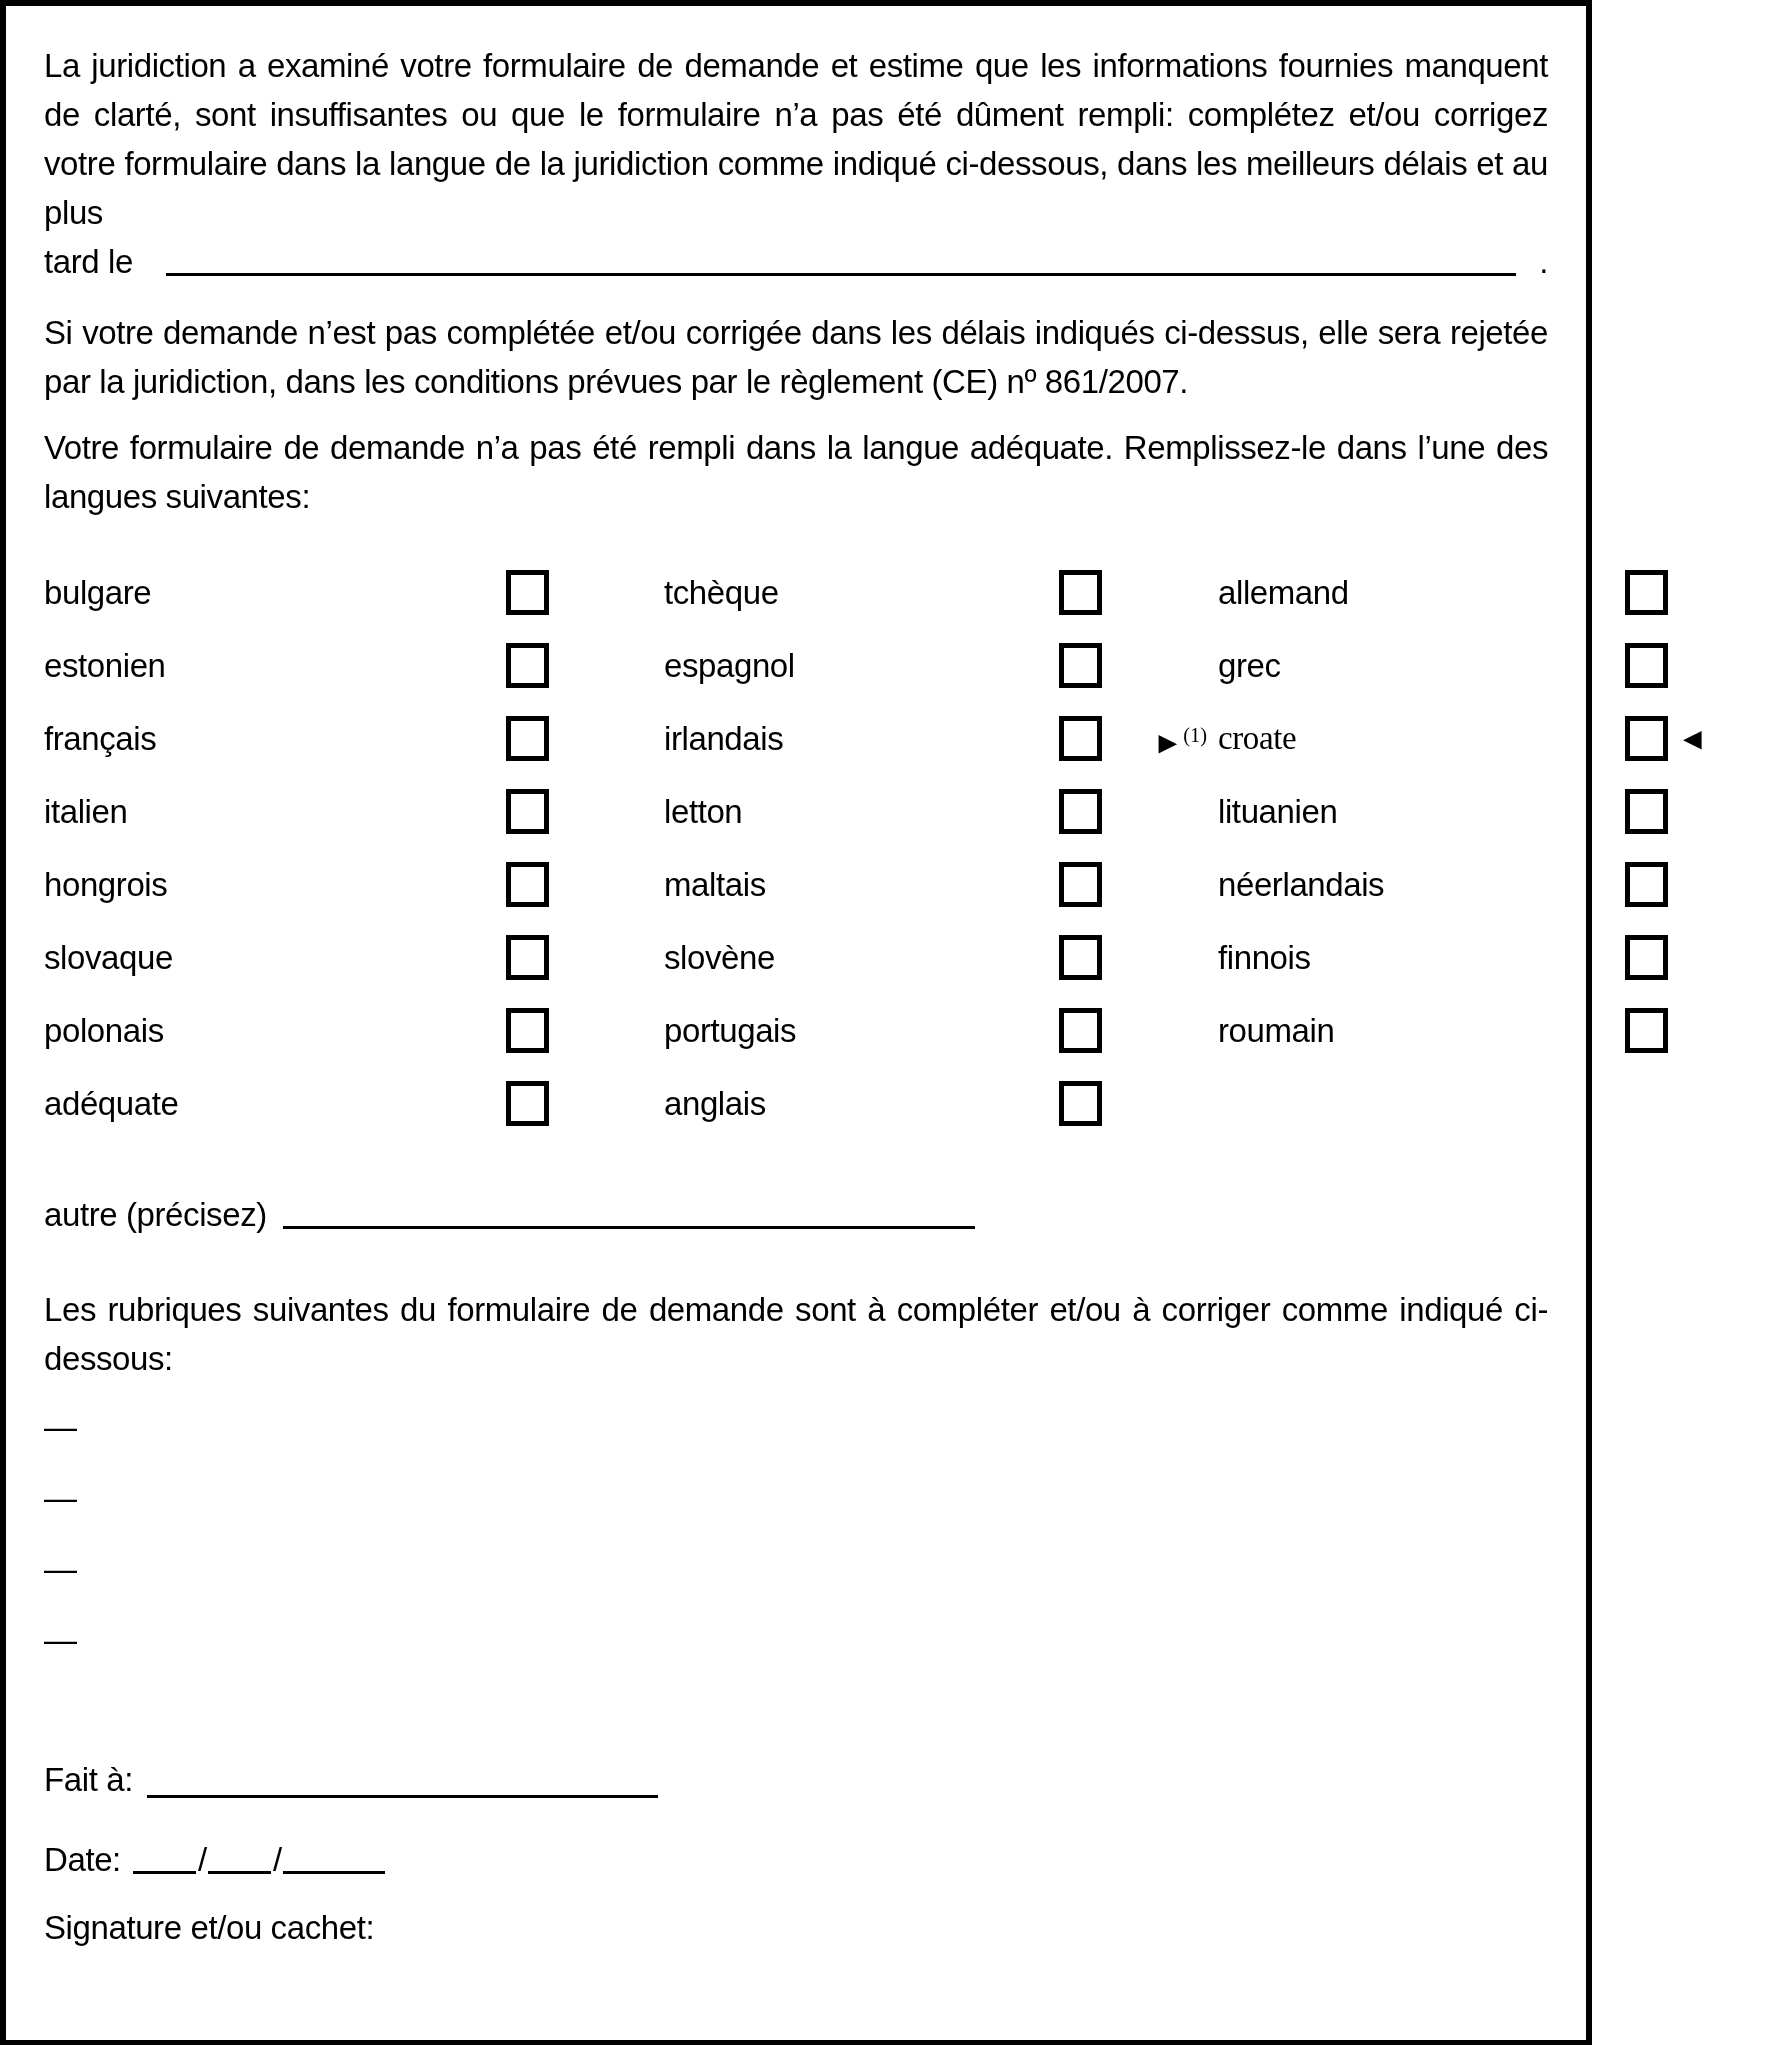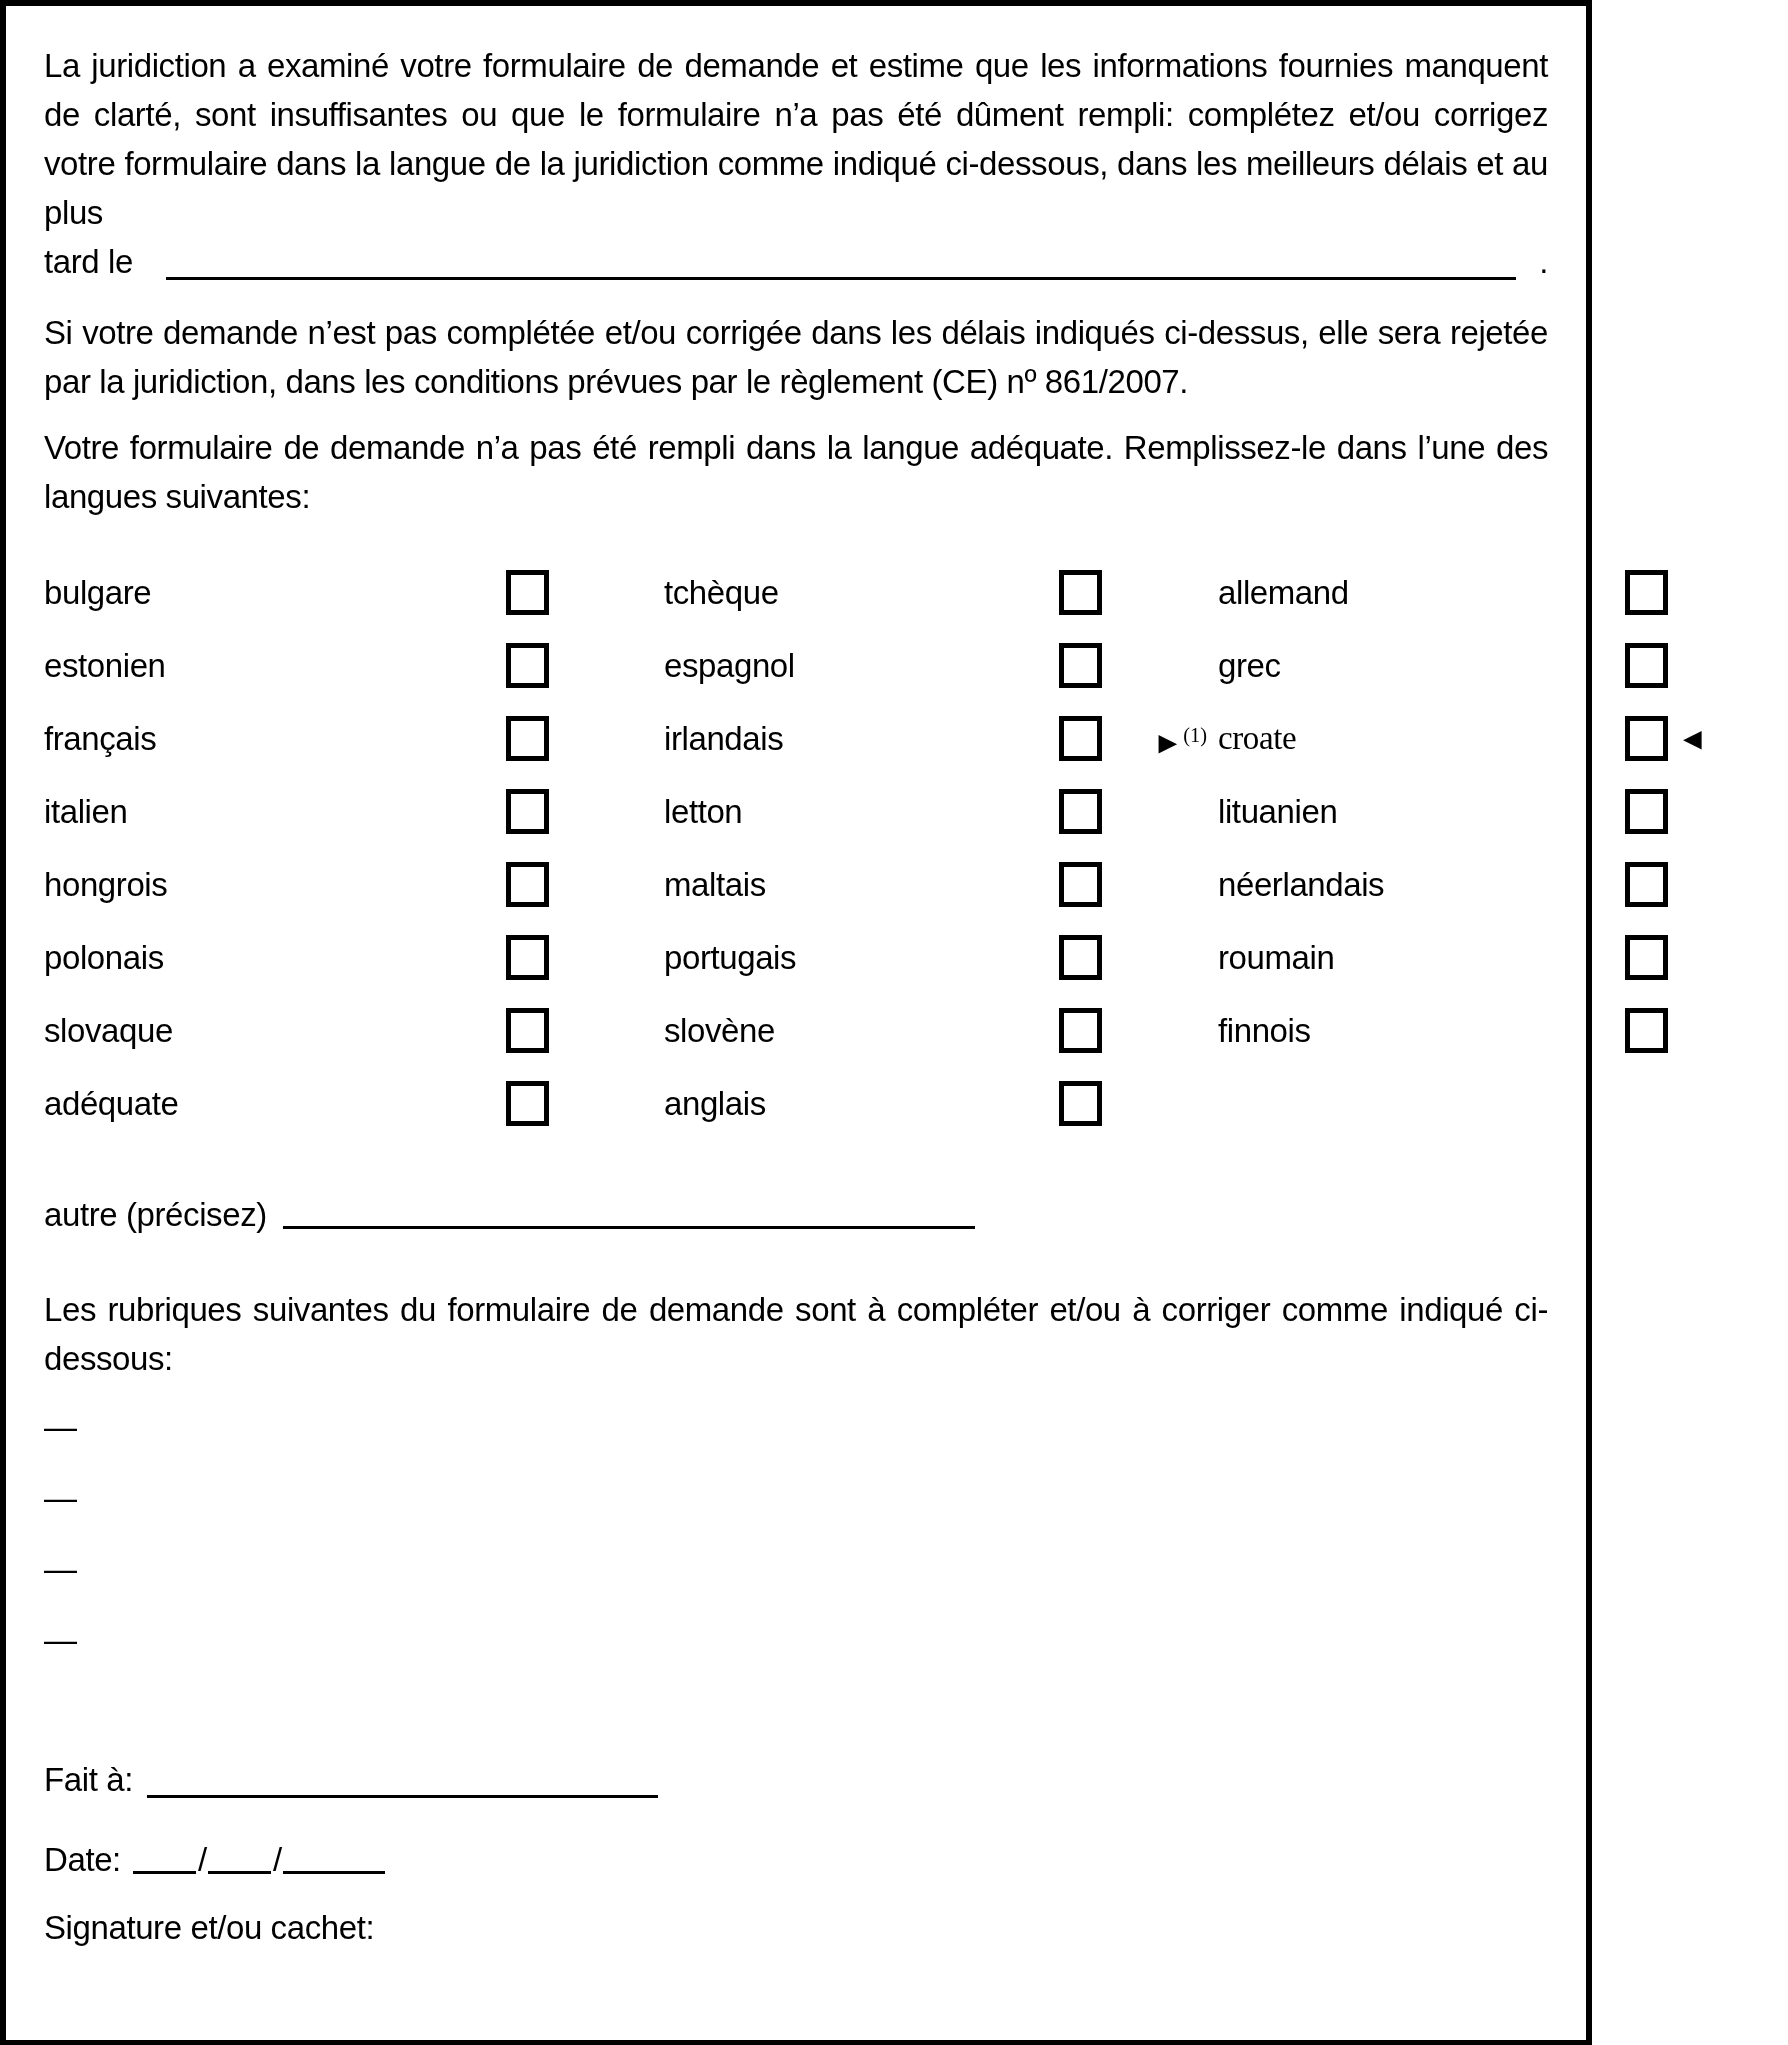--- a/index.html
+++ b/index.html
@@ -13,21 +13,21 @@
     color:#000;
     font-family:"Liberation Sans",sans-serif;
     font-size:33px;
     line-height:49px;
     letter-spacing:-0.4px;
   }
   .para{text-align:justify;margin:0;}
   .mt-p2{margin-top:22px;}
   .mt-p3{margin-top:17.3px;}
 
-  .line-flex{display:flex;align-items:flex-end;gap:17px;}
+  .line-flex{display:flex;align-items:flex-start;gap:17px;}
   .fill{border-bottom:3.9px solid #000;height:39px;box-sizing:border-box;}
   .fill.grow{flex:1 1 auto;margin:0 6.3px 6.3px 15.7px;}
   .tail-label{white-space:nowrap;}
   .period{margin-bottom:0;}
 
   
   .lang-grid{margin-top:35px;}
   .lrow{
     display:grid;
     grid-template-columns:462px 44px 114px 395px 44px 115px 407px 44px 47px;
@@ -170,49 +170,49 @@
         </div>
       <div class="mk"></div>
       <div class="lbl">néerlandais</div>
       <div class="cbcell">
           <span class="cb"></span>
         </div>
       <div class="mk"></div>
     </div>
 
     <div class="lrow">
+      <div class="lbl">slovaque</div>
+      <div class="cbcell">
+          <span class="cb"></span>
+        </div>
+      <div class="mk"></div>
+      <div class="lbl">slovène</div>
+      <div class="cbcell">
+          <span class="cb"></span>
+        </div>
+      <div class="mk"></div>
+      <div class="lbl">finnois</div>
+      <div class="cbcell">
+          <span class="cb"></span>
+        </div>
+      <div class="mk"></div>
+    </div>
+
+    <div class="lrow">
       <div class="lbl">polonais</div>
       <div class="cbcell">
           <span class="cb"></span>
         </div>
       <div class="mk"></div>
       <div class="lbl">portugais</div>
       <div class="cbcell">
           <span class="cb"></span>
         </div>
       <div class="mk"></div>
       <div class="lbl">roumain</div>
-      <div class="cbcell">
-          <span class="cb"></span>
-        </div>
-      <div class="mk"></div>
-    </div>
-
-    <div class="lrow">
-      <div class="lbl">slovaque</div>
-      <div class="cbcell">
-          <span class="cb"></span>
-        </div>
-      <div class="mk"></div>
-      <div class="lbl">slovène</div>
-      <div class="cbcell">
-          <span class="cb"></span>
-        </div>
-      <div class="mk"></div>
-      <div class="lbl">finnois</div>
       <div class="cbcell">
           <span class="cb"></span>
         </div>
       <div class="mk"></div>
     </div>
 
     <div class="lrow">
       <div class="lbl">adéquate</div>
       <div class="cbcell">
           <span class="cb"></span>

